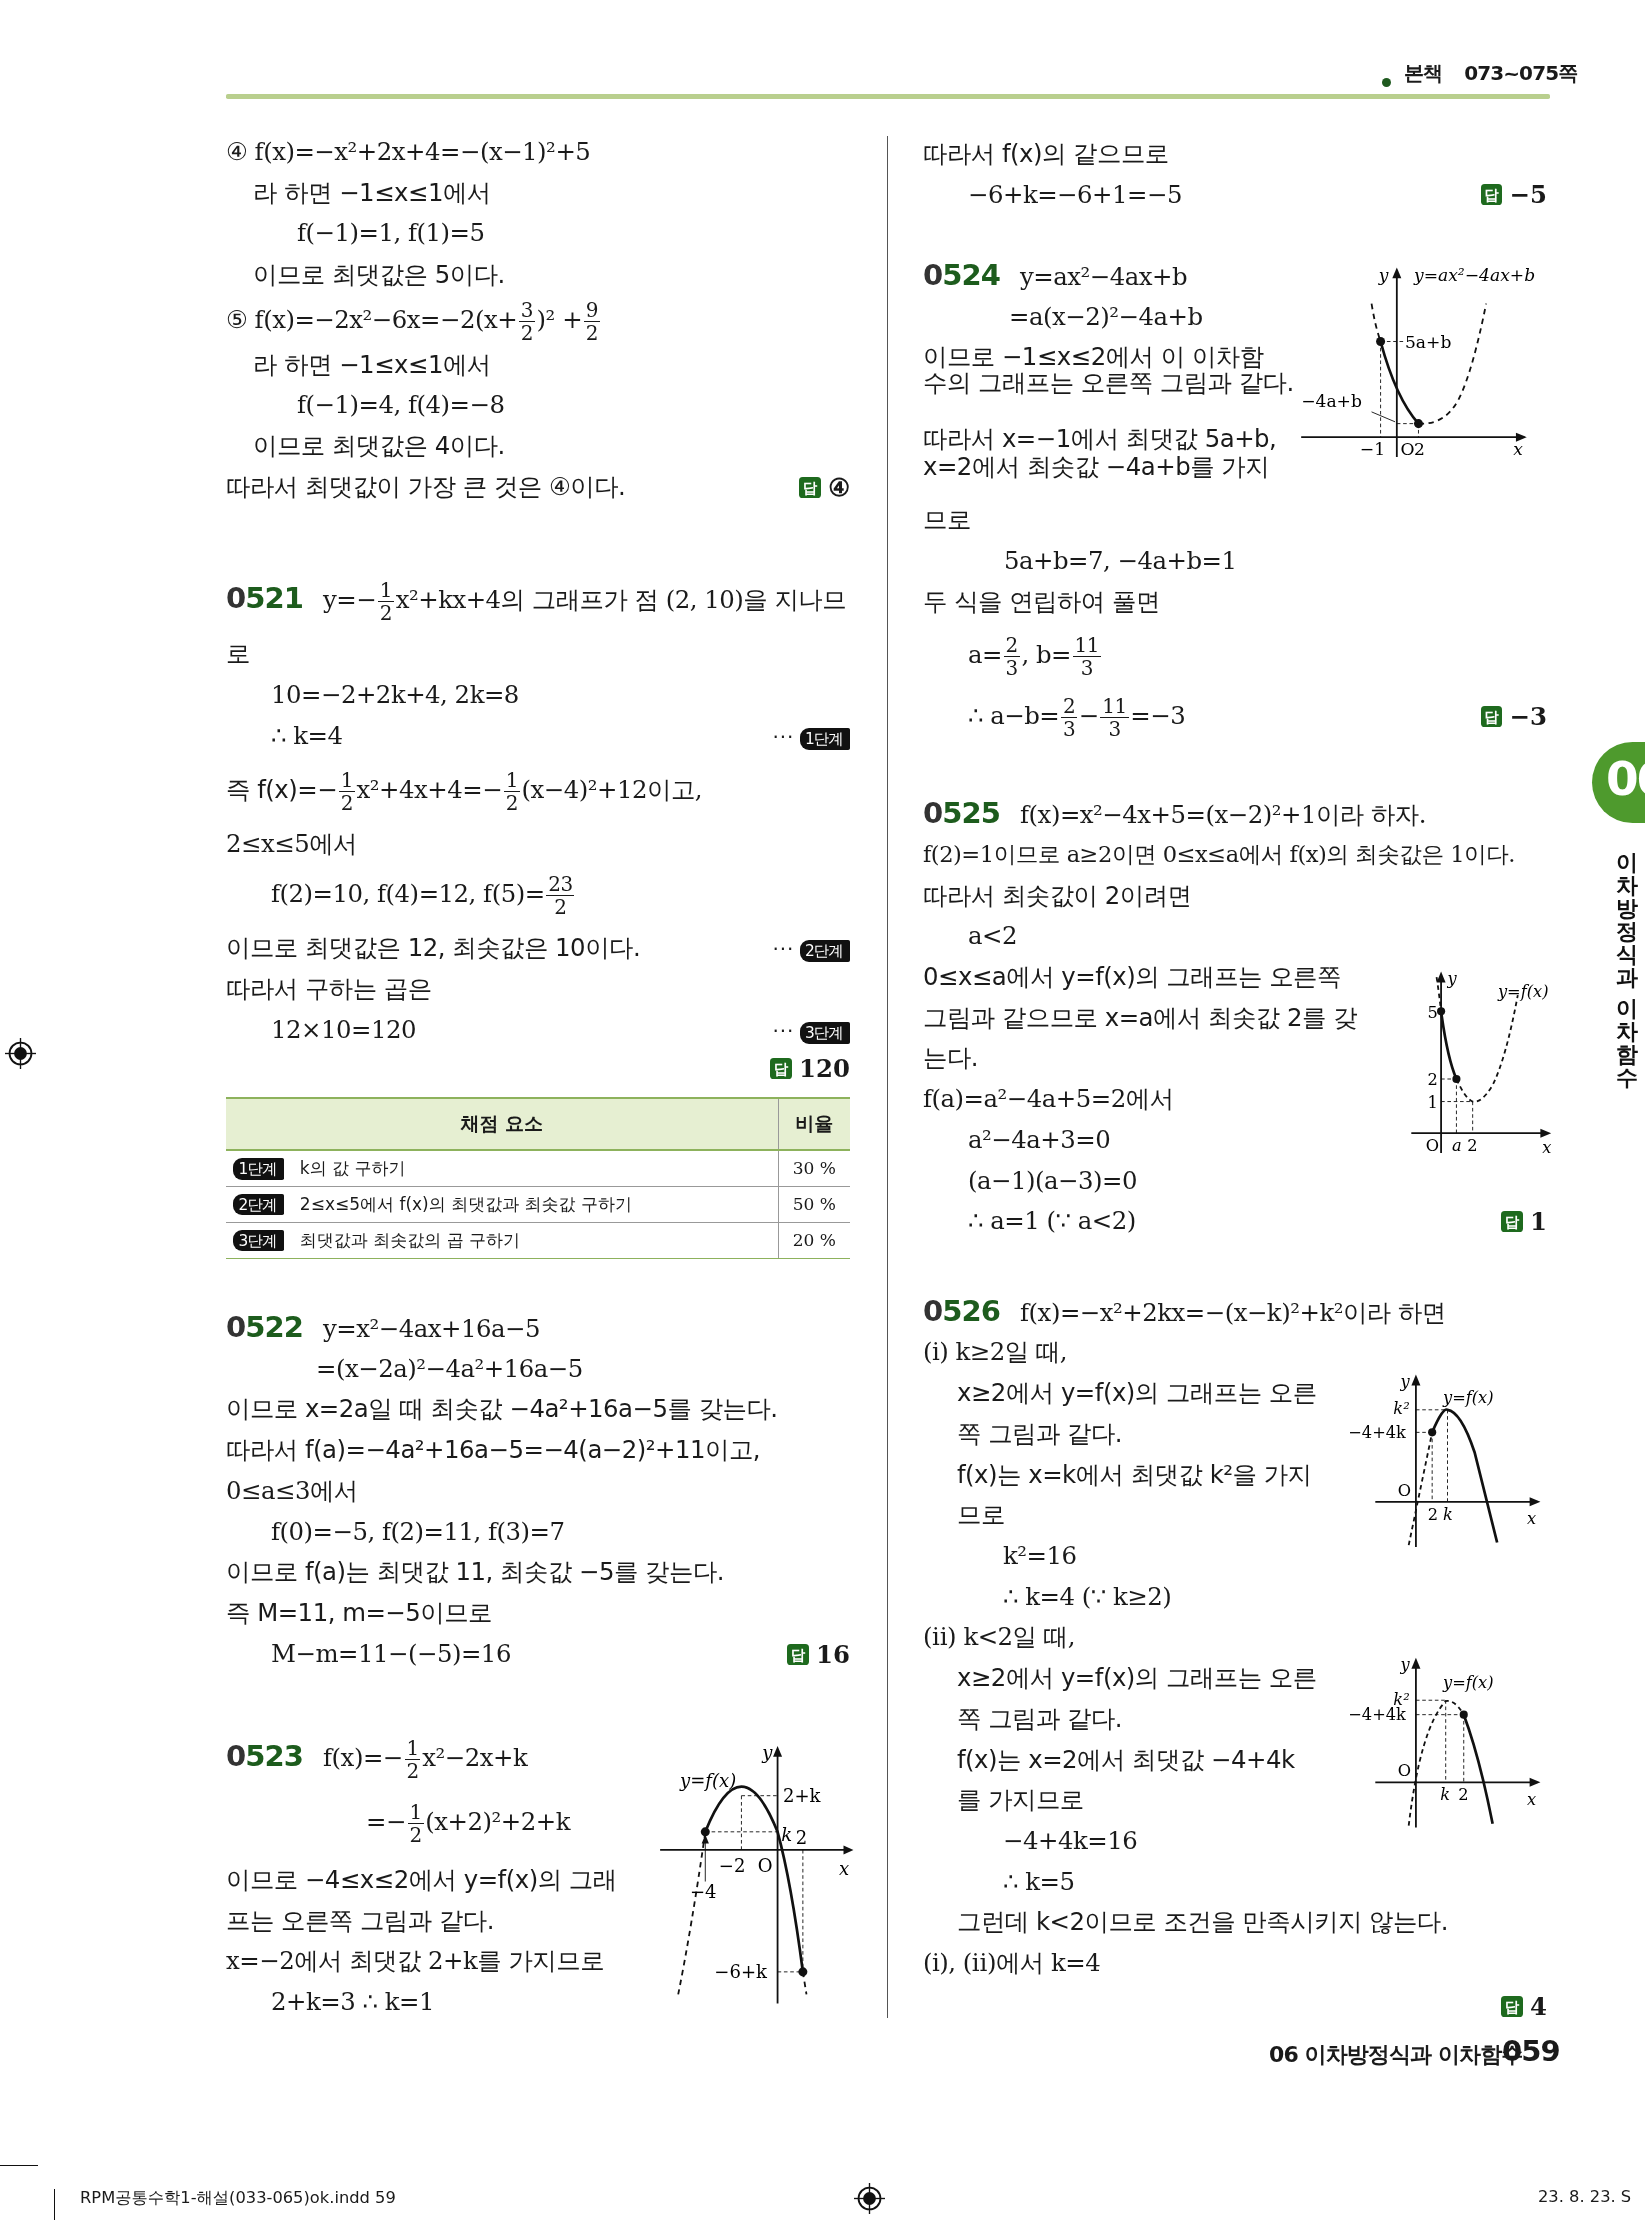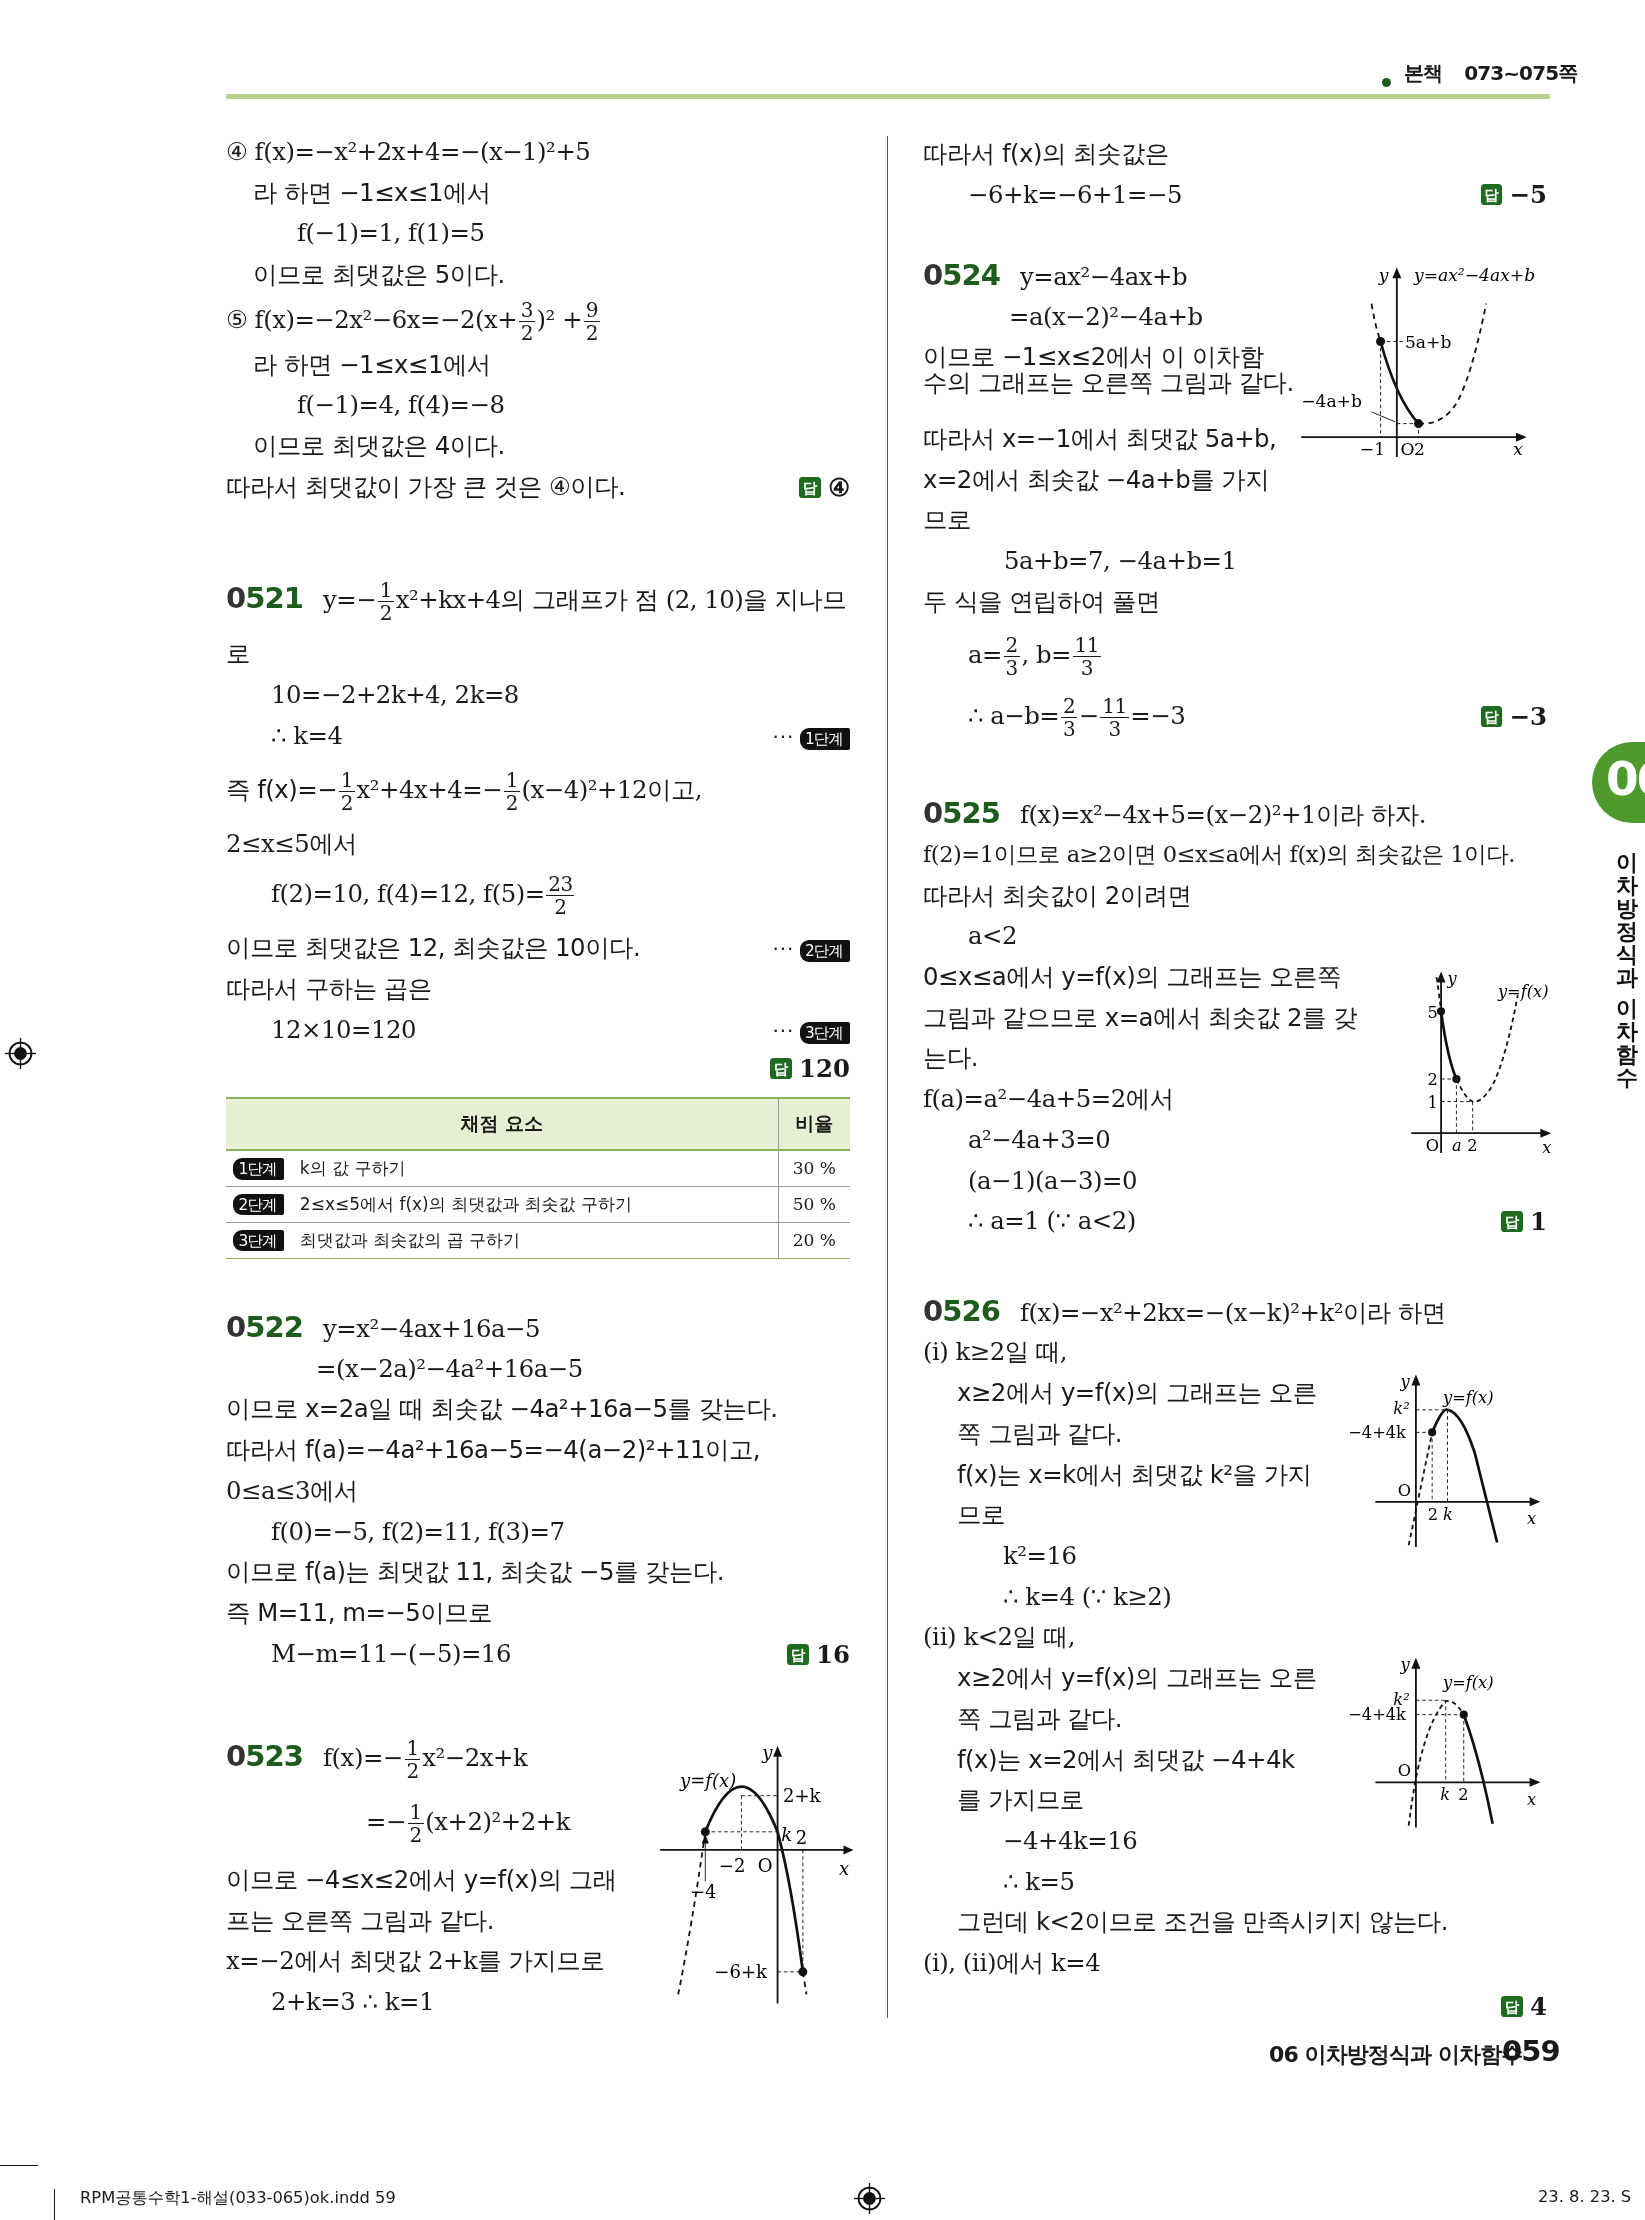--- a/index.html
+++ b/index.html
@@ -207,36 +207,36 @@
     <text x="134" y="105" font-size="20" font-style="italic">k</text>
     <text x="150" y="108" font-size="20">2</text>
     <text x="65" y="140" font-size="20">−2</text>
     <text x="108" y="140" font-size="20">O</text>
     <text x="33" y="168" font-size="20">−4</text>
     <text x="60" y="257" font-size="20">−6+k</text>
   </svg>
 </div>
 
 <div class="col col-right">
-  <div class="line ko" style="top:11px;left:0;">따라서 f(x)의 최솟값은</div>
+  <div class="line ko" style="top:11px;left:0;">따라서 f(x)의 같으므로</div>
   <div class="line" style="top:52px;left:45px;">−6+k=−6+1=−5</div>
   <div class="ans" style="top:53px;right:0;">
     <span class="badge">답</span>
     <span>−5</span>
   </div>
 
   <div class="line" style="top:133px;left:0;">
     <span class="num"><span class="z">0</span>524</span>
     <span style="margin-left:12.7px;">y=ax²−4ax+b</span>
   </div>
   <div class="line" style="top:174px;left:86px;">=a(x−2)²−4a+b</div>
   <div class="line ko" style="top:214px;left:0;">이므로 −1≤x≤2에서 이 이차함</div>
   <div class="line ko" style="top:240px;left:0;">수의 그래프는 오른쪽 그림과 같다.</div>
   <div class="line ko" style="top:296px;left:0;">따라서 x=−1에서 최댓값 5a+b,</div>
-  <div class="line ko" style="top:337px;left:0;">x=2에서 최솟값 −4a+b를 가지</div>
+  <div class="line ko" style="top:324px;left:0;">x=2에서 최솟값 −4a+b를 가지</div>
   <div class="line ko" style="top:377px;left:0;">므로</div>
   <div class="line" style="top:418px;left:45px;margin-left:36px;">5a+b=7, −4a+b=1</div>
   <div class="line ko" style="top:459px;left:0;">두 식을 연립하여 풀면</div>
   <div class="line" style="top:507px;left:45px;">
     <span>a=</span><span class="frac">
         <span class="n">2</span>
         <span>3</span>
       </span><span>, b=</span><span class="frac">
         <span class="n">11</span>
         <span>3</span>

